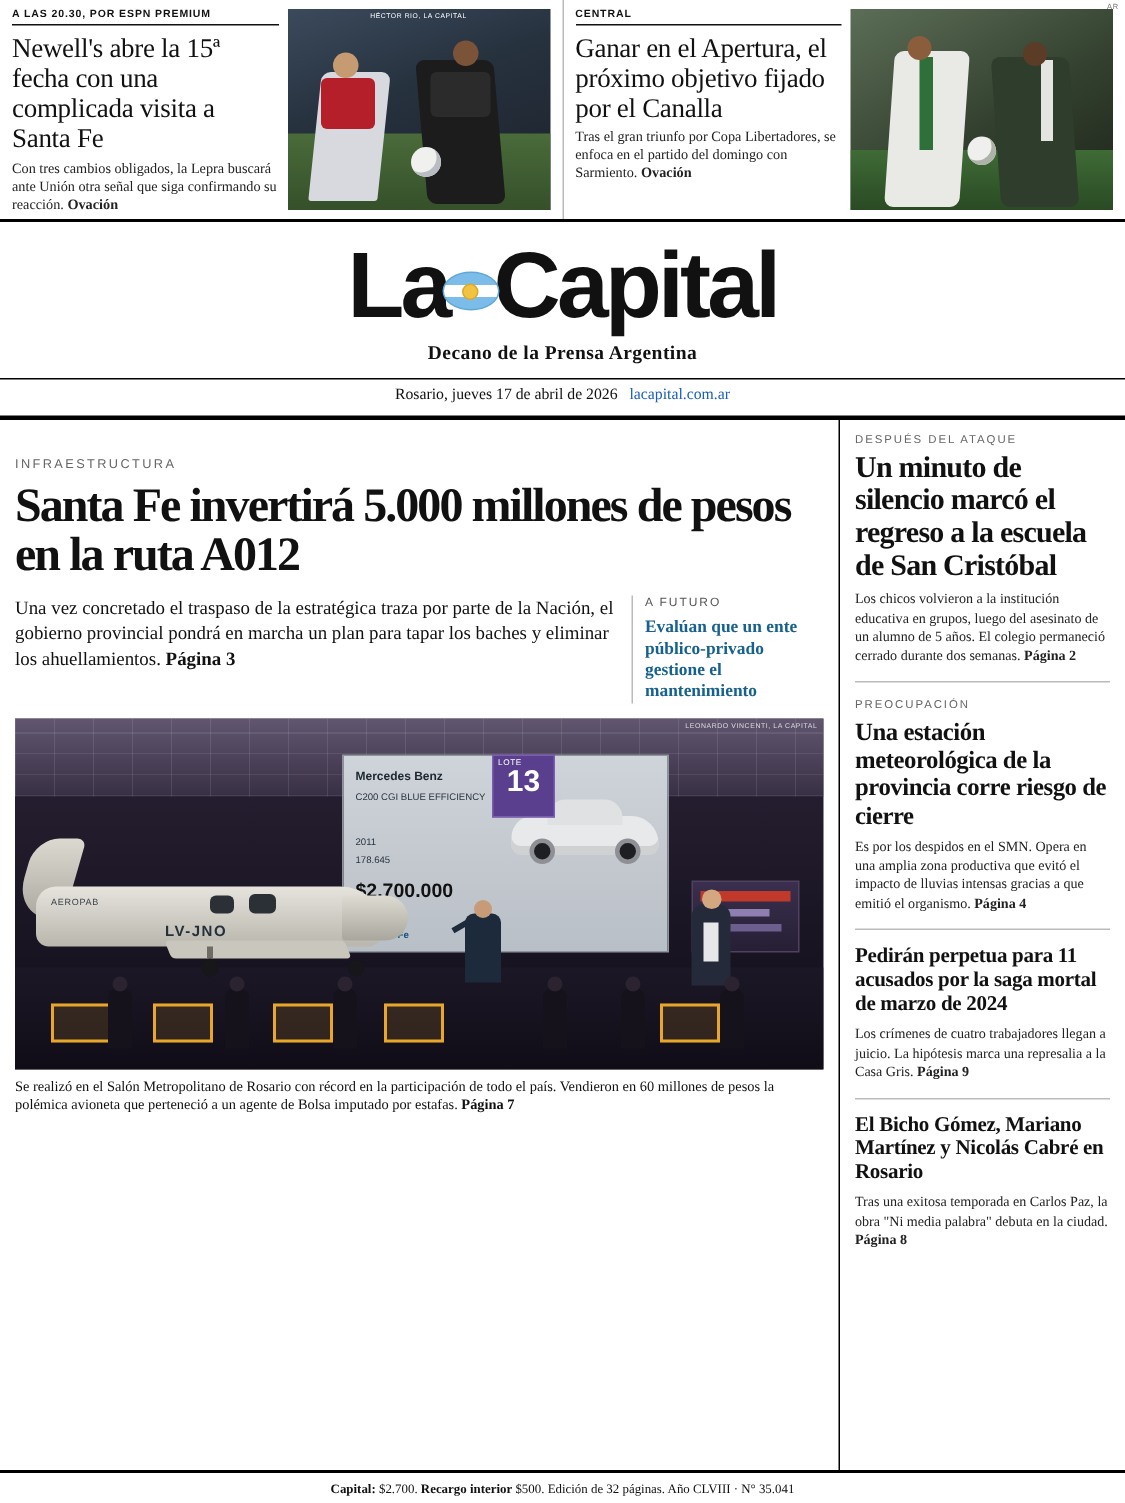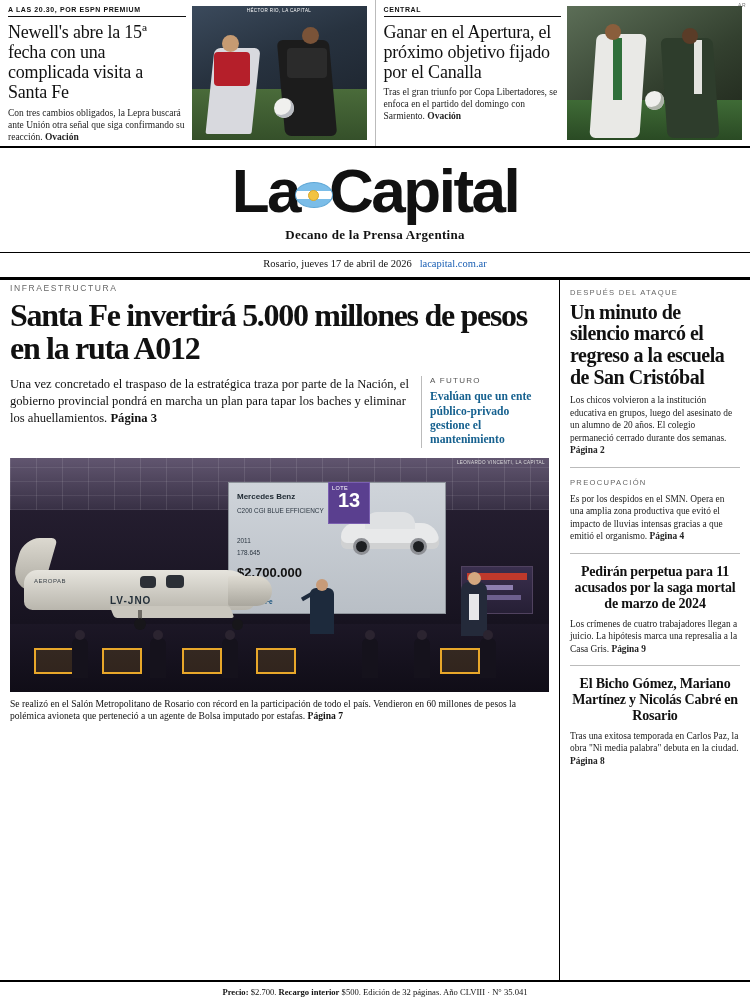--- a/index.html
+++ b/index.html
@@ -138,21 +138,21 @@
   .datebar {
     border-top: 1px solid #000;
     margin-top: 9px;
     padding-top: 5px;
     font-size: 10.5px;
   }
   .datebar a { color: #1a5fb4; text-decoration: none; }
 
   
   .content { flex: 1 1 auto; display: flex; border-top: 2px solid #000; }
-  .col-main { width: 560px; flex: 0 0 560px; border-right: 1px solid #000; padding: 3px 10px 0 10px; }
+  .col-main { width: 560px; flex: 0 0 560px; border-right: 1px solid #000; padding: 24px 10px 0 10px; }
   .col-side { flex: 1 1 auto; padding: 8px 10px 0 10px; }
 
   .sec-kicker {
     font-family: "Liberation Sans", sans-serif;
     font-size: 8.5px;
     letter-spacing: 1.6px;
     text-transform: uppercase;
     color: #666;
     margin-bottom: 6px;
   }
@@ -309,21 +309,20 @@
     font-size: 16.5px;
     line-height: 1.12;
     letter-spacing: -.3px;
   }
   .side-head-m {
     font-family: "Liberation Serif", serif;
     font-weight: bold;
     font-size: 14px;
     line-height: 1.14;
     letter-spacing: -.2px;
-    text-align: center;
   }
   .side-sub {
     font-size: 9.4px;
     line-height: 1.33;
     margin-top: 6px;
     color: #222;
   }
   .side-sub b { font-weight: bold; }
 
   
@@ -488,44 +487,45 @@
       </div>
 
       <div class="photo-sub"><span>Se realizó en el Salón Metropolitano de Rosario con récord en la participación de todo el país. Vendieron en 60 millones de pesos la polémica avioneta que perteneció a un agente de Bolsa imputado por estafas.</span> <b>Página 7</b></div>
     </div>
 
     <div class="col-side">
 
       <div class="side-item">
         <div class="side-kicker">DESPUÉS DEL ATAQUE</div>
         <div class="side-head-xl">Un minuto de silencio marcó el regreso a la escuela de San Cristóbal</div>
-        <div class="side-sub"><span>Los chicos volvieron a la institución educativa en grupos, luego del asesinato de un alumno de 20 años. El colegio permaneció cerrado durante dos semanas.</span> <b>Página 2</b></div>
+        <div class="side-sub"><span>Los chicos volvieron a la institución educativa en grupos, luego del asesinato de un alumno de 5 años. El colegio permaneció cerrado durante dos semanas.</span> <b>Página 2</b></div>
       </div>
 
       <div class="side-item">
         <div class="side-kicker">PREOCUPACIÓN</div>
+        <div class="side-head-l">Una estación meteorológica de la provincia corre riesgo de cierre</div>
         <div class="side-sub"><span>Es por los despidos en el SMN. Opera en una amplia zona productiva que evitó el impacto de lluvias intensas gracias a que emitió el organismo.</span> <b>Página 4</b></div>
       </div>
 
       <div class="side-item">
         <div class="side-head-m">Pedirán perpetua para 11 acusados por la saga mortal de marzo de 2024</div>
         <div class="side-sub"><span>Los crímenes de cuatro trabajadores llegan a juicio. La hipótesis marca una represalia a la Casa Gris.</span> <b>Página 9</b></div>
       </div>
 
       <div class="side-item">
         <div class="side-head-m">El Bicho Gómez, Mariano Martínez y Nicolás Cabré en Rosario</div>
         <div class="side-sub"><span>Tras una exitosa temporada en Carlos Paz, la obra "Ni media palabra" debuta en la ciudad.</span> <b>Página 8</b></div>
       </div>
 
     </div>
   </div>
 
   <div class="footer">
     <span>
-      <b>Precio:</b>
+      <b>Capital:</b>
       <span>$2.700.</span>
       <b>Recargo interior</b>
       <span>$500.</span>
       <span>Edición de 32 páginas.</span>
       <span>Año CLVIII · N° 35.041</span>
     </span>
   </div>
 
 </div>
 

